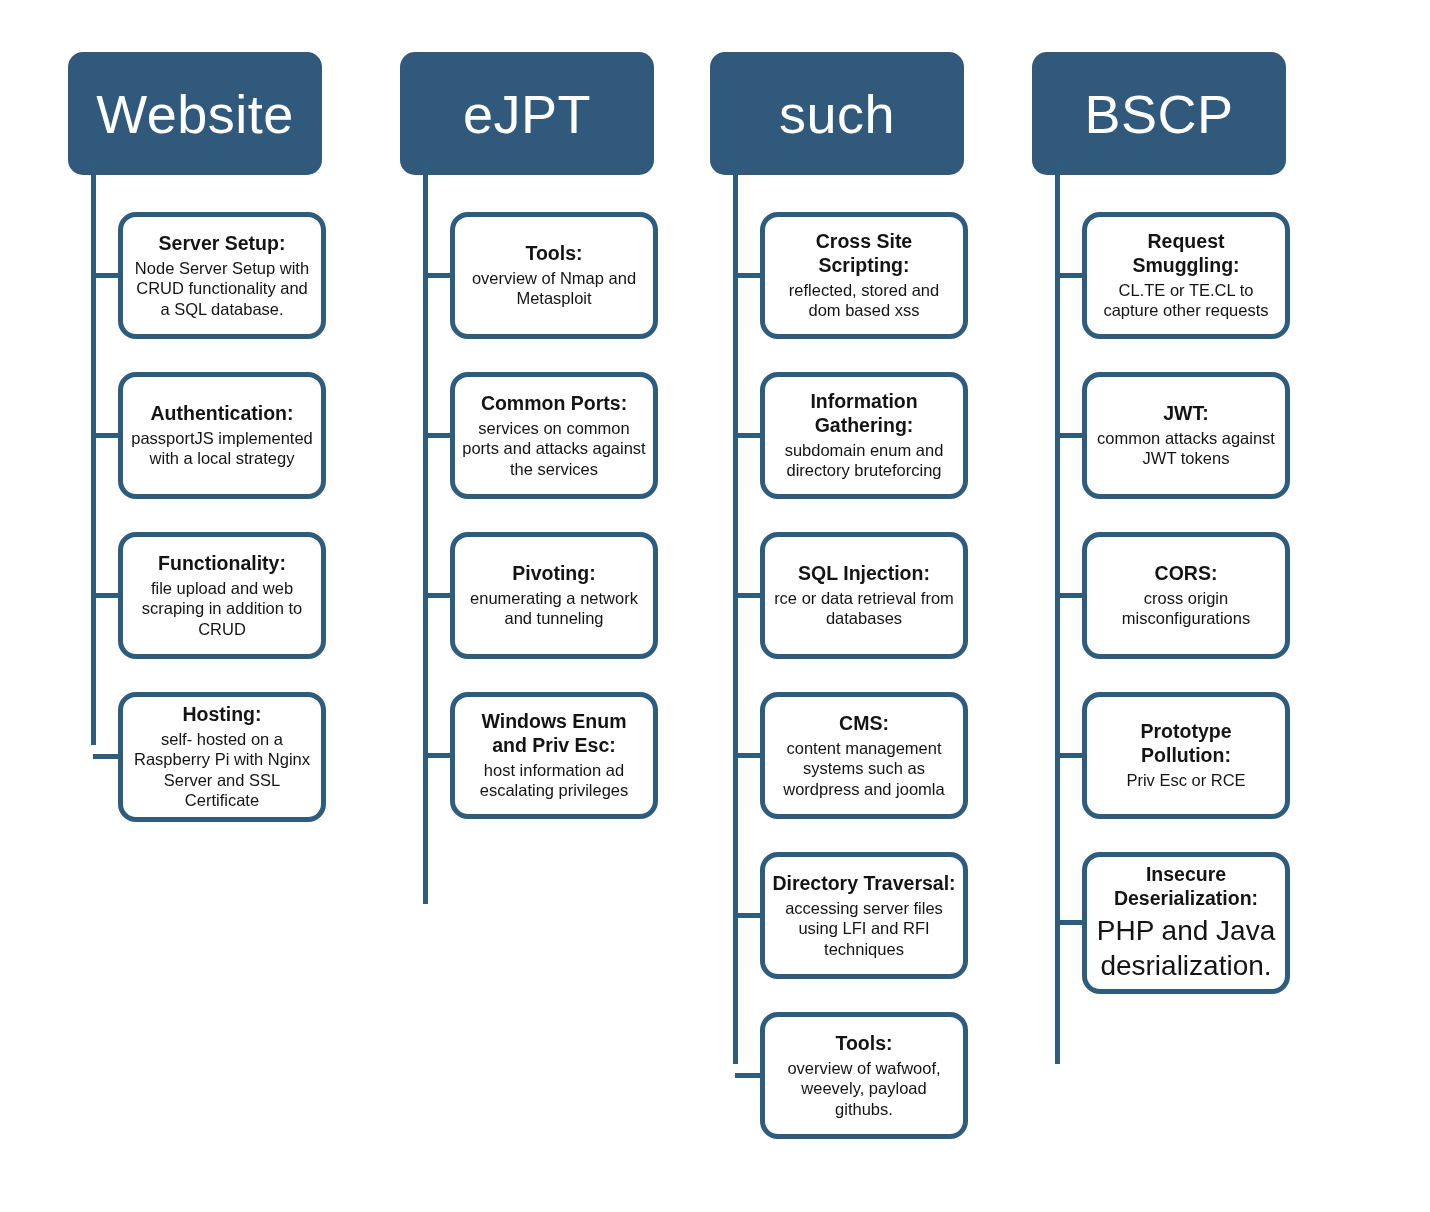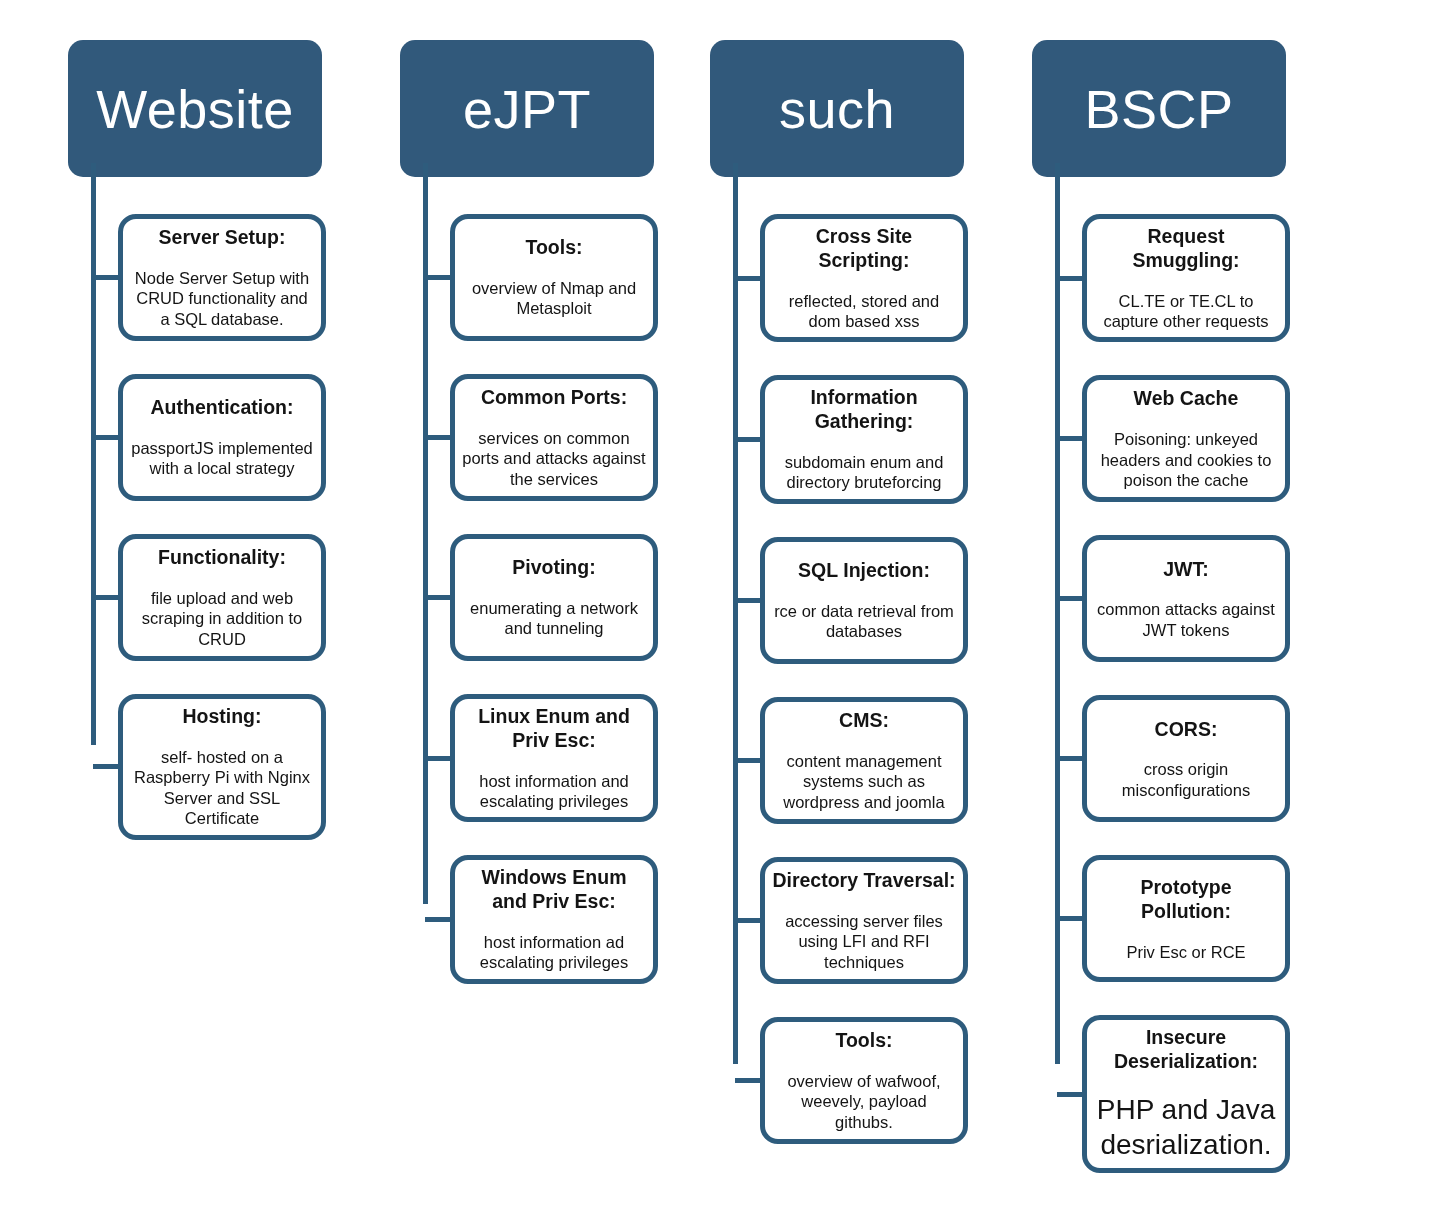--- a/index.html
+++ b/index.html
@@ -20,30 +20,31 @@
     font-family: "Liberation Sans", sans-serif;
     overflow: hidden;
   }
   .column { position: absolute; top: 40px; width: 254px; }
   .col-1 { left: 68px; }
   .col-2 { left: 400px; }
   .col-3 { left: 710px; }
   .col-4 { left: 1032px; }
 
   .header {
-    height: 137px;
+    height: 123px;
     background: var(--c-accent);
     border-radius: 15px;
     color: var(--c-header-text);
     display: flex;
     align-items: center;
     justify-content: center;
     font-size: 54px;
     font-weight: 400;
     letter-spacing: 0.5px;
+    margin-top: 12px;
   }
 
   .vline {
     position: absolute;
     left: 23px;
     width: 5px;
     background: var(--c-line);
   }
 
   .children { margin-left: 50px; width: 208px; }
@@ -54,21 +55,20 @@
     min-height: 127px;
     border: 5px solid var(--c-border);
     border-radius: 18px;
     background: #fff;
     display: flex;
     flex-direction: column;
     justify-content: center;
     padding: 6px 7px;
     text-align: center;
     color: var(--c-body-text);
-    gap: 16px;
   }
   .child:first-child { margin-top: 37px; }
 
   .stub {
     position: absolute;
     left: -30px;
     top: calc(50% - 2.5px);
     width: 30px;
     height: 5px;
     background: var(--c-line);
@@ -134,25 +134,20 @@
     <div class="child-title">Common Ports:</div>
     <div class="child-body">services on common ports and attacks against the services</div>
   </div>
 
   <div class="child">
     <div class="stub"></div>
     <div class="child-title">Pivoting:</div>
     <div class="child-body">enumerating a network and tunneling</div>
   </div>
 
-  <div class="child">
-    <div class="stub"></div>
-    <div class="child-title">Linux Enum and Priv Esc:</div>
-    <div class="child-body">host information and escalating privileges</div>
-  </div>
 
   <div class="child">
     <div class="stub"></div>
     <div class="child-title">Windows Enum and Priv Esc:</div>
     <div class="child-body">host information ad escalating privileges</div>
   </div>
 </div>
 </div>
 
 <div class="column col-3">
@@ -200,25 +195,20 @@
 <div class="column col-4">
   <div class="header">BSCP</div>
   <div class="vline" style="top: 123px; height: 900.5px;"></div>
   <div class="children">
   <div class="child">
     <div class="stub"></div>
     <div class="child-title">Request Smuggling:</div>
     <div class="child-body">CL.TE or TE.CL to capture other requests</div>
   </div>
 
-  <div class="child">
-    <div class="stub"></div>
-    <div class="child-title">Web Cache</div>
-    <div class="child-body">Poisoning: unkeyed headers and cookies to poison the cache</div>
-  </div>
 
   <div class="child">
     <div class="stub"></div>
     <div class="child-title">JWT:</div>
     <div class="child-body">common attacks against JWT tokens</div>
   </div>
 
   <div class="child">
     <div class="stub"></div>
     <div class="child-title">CORS:</div>

